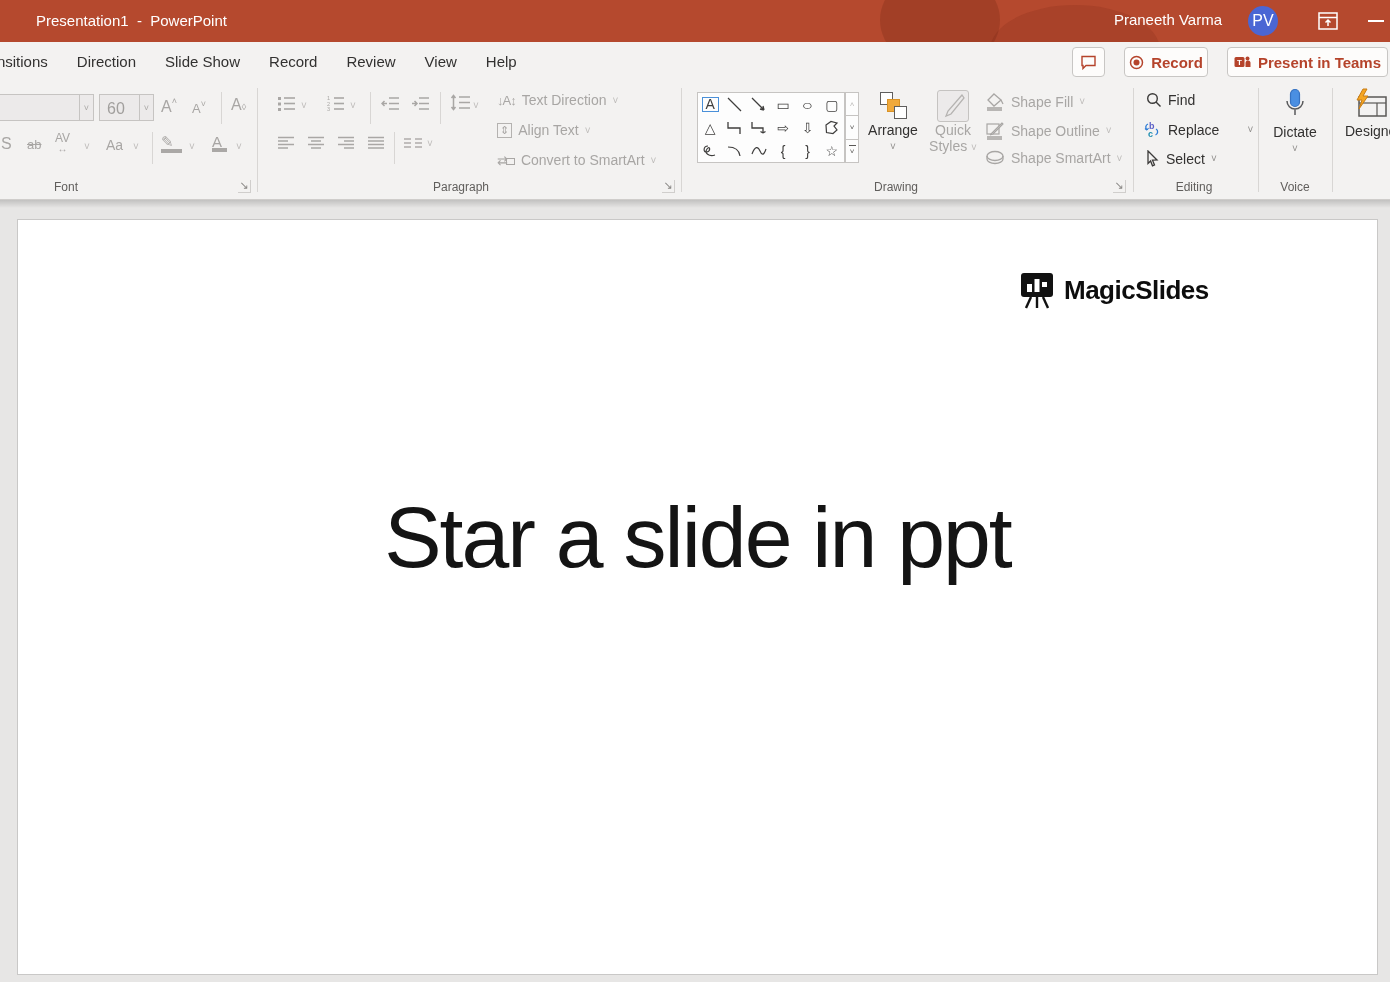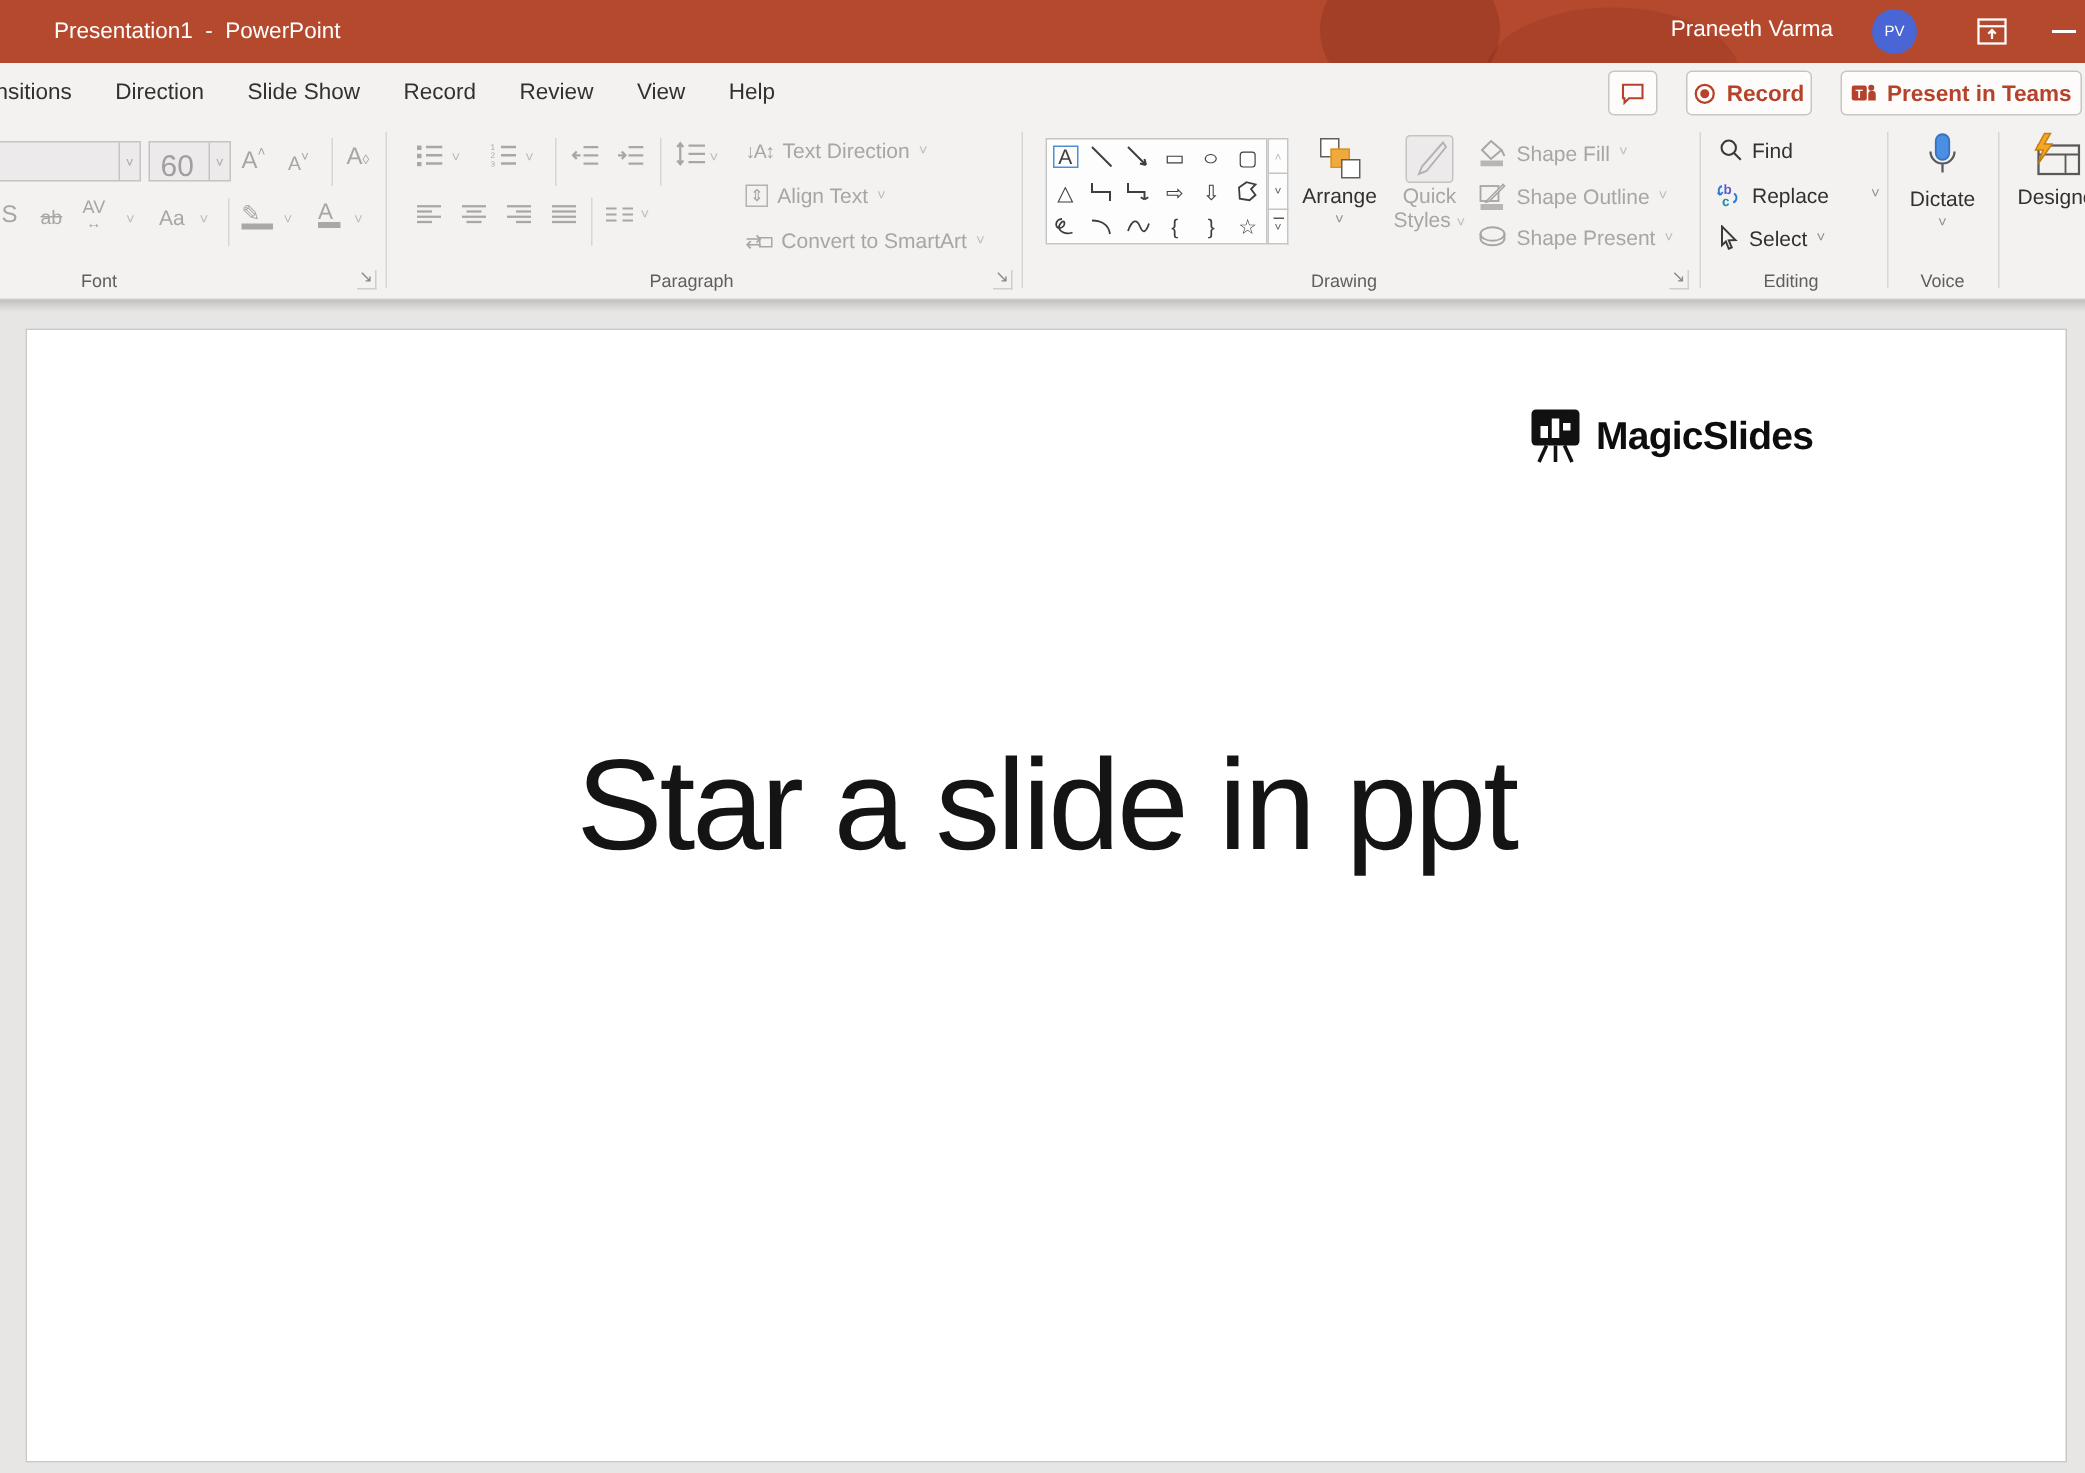--- a/index.html
+++ b/index.html
@@ -15,42 +15,42 @@
 
   
   .titlebar{position:absolute;left:0;top:0;width:1390px;height:60px;background:var(--titlebar);overflow:hidden;}
   .blob{position:absolute;border-radius:50%;background:rgba(80,20,8,.18);}
   .tb-title{position:absolute;left:36px;top:12px;color:#fff;font-size:15px;white-space:pre;}
   .searchbox{position:absolute;left:341px;top:7px;width:461px;height:29px;background:var(--search-bg);display:flex;align-items:center;}
   .searchbox svg{margin-left:28px;}
   .searchbox input{border:none;background:transparent;outline:none;font-size:14px;color:#3a3330;margin-left:18px;width:300px;font-family:"Liberation Sans",sans-serif;}
   .searchbox input::placeholder{color:#3a3330;opacity:1;}
   .tb-user{position:absolute;right:168px;top:11px;color:#fff;font-size:15px;}
-  .tb-avatar{position:absolute;right:112px;top:6px;width:30px;height:30px;border-radius:50%;background:var(--avatar);color:#fff;font-size:10px;display:flex;align-items:center;justify-content:center;}
+  .tb-avatar{position:absolute;right:112px;top:6px;width:30px;height:30px;border-radius:50%;background:var(--avatar);color:#fff;font-size:16px;display:flex;align-items:center;justify-content:center;}
   .tb-ribbonopts{position:absolute;right:52px;top:12px;}
   .tb-min{position:absolute;right:6px;top:20px;width:16px;height:2px;background:#fff;}
 
   
   .tabrow{position:absolute;left:0;top:42px;width:1390px;height:38px;background:var(--ribbon-bg);}
   .tabs{display:flex;gap:29px;list-style:none;align-items:center;height:38px;margin-left:-25px;overflow:hidden;}
   .tabs li{font-size:15px;color:#323130;white-space:nowrap;cursor:default;}
   .tab-actions{position:absolute;top:5px;right:2px;display:flex;gap:19px;}
   .act-btn{height:30px;border:1px solid #c8c6c4;border-radius:4px;background:#fdfcfb;display:flex;align-items:center;justify-content:center;gap:7px;color:var(--accent);font-size:15px;font-weight:700;}
   .act-btn.icon-only{width:33px;}
 
   
   .ribbon{position:absolute;left:0;top:80px;width:1390px;height:120px;background:var(--ribbon-bg);border-bottom:1px solid #cfcdcb;}
   .sep{position:absolute;top:8px;width:1px;height:104px;background:var(--sep);}
   .grp-label{position:absolute;top:100px;font-size:12px;color:var(--label);text-align:center;}
   .launcher{position:absolute;top:100px;font-size:11px;color:#8a8886;border:1px solid #d0cecc;border-top:none;border-left:none;width:13px;height:13px;line-height:10px;text-align:center;}
   .dis{color:var(--disabled);}
   .chev{font-size:10px;color:#8f8d8b;}
   .chev.dis{color:#bdbbb9;}
   .combo{position:absolute;height:27px;border:1px solid var(--border);background:#eceaea;display:flex;}
-  .combo .val{flex:1;font-size:20px;color:#a19f9d;padding:5px 0 0 7px;}
+  .combo .val{flex:1;font-size:16px;color:#a19f9d;padding:5px 0 0 7px;}
   .combo .arrow{width:14px;border-left:1px solid var(--border);font-size:9px;color:#a8a6a4;text-align:center;padding-top:8px;}
   .mini{position:absolute;font-size:16px;color:var(--disabled);}
   .bar-icon{display:block;height:4px;margin-top:-2px;background:#aaa8a6;}
   .rowitem{position:absolute;display:flex;align-items:center;gap:6px;font-size:14px;color:var(--disabled);white-space:nowrap;}
   .rowitem.en{color:#323130;}
 
   
   .gallery{position:absolute;left:697px;top:12px;width:148px;height:71px;border:1px solid var(--border);background:#fdfdfd;display:grid;grid-template-columns:repeat(6,1fr);}
   .gallery span{display:flex;align-items:center;justify-content:center;font-size:14px;color:#3f3e3d;}
   .gal-scroll{position:absolute;left:845px;top:12px;width:14px;height:71px;display:flex;flex-direction:column;}
@@ -400,21 +400,21 @@
     <span>Shape Outline</span>
     <span class="chev dis">˅</span>
   </div>
   <div class="rowitem" style="left:985px;top:70px;">
     <span>
         <svg width="20" height="16">
           <ellipse cx="10" cy="6" rx="8" ry="4.5" fill="none" stroke="#a8a6a4" stroke-width="1.3"></ellipse>
           <path d="M2 6 V9 C2 11.5 5.5 13.5 10 13.5 C14.5 13.5 18 11.5 18 9 V6" fill="none" stroke="#a8a6a4" stroke-width="1.3"></path>
         </svg>
       </span>
-    <span>Shape Present</span>
+    <span>Shape SmartArt</span>
     <span class="chev dis">˅</span>
   </div>
 
   <div class="grp-label" style="left:846px;width:100px;">Drawing</div>
   <span class="launcher" style="left:1113px;">↘</span>
   <div class="sep" style="left:1133px;"></div>
 
   <div class="rowitem en" style="left:1146px;top:12px;">
     <span>
         <svg width="16" height="16">

